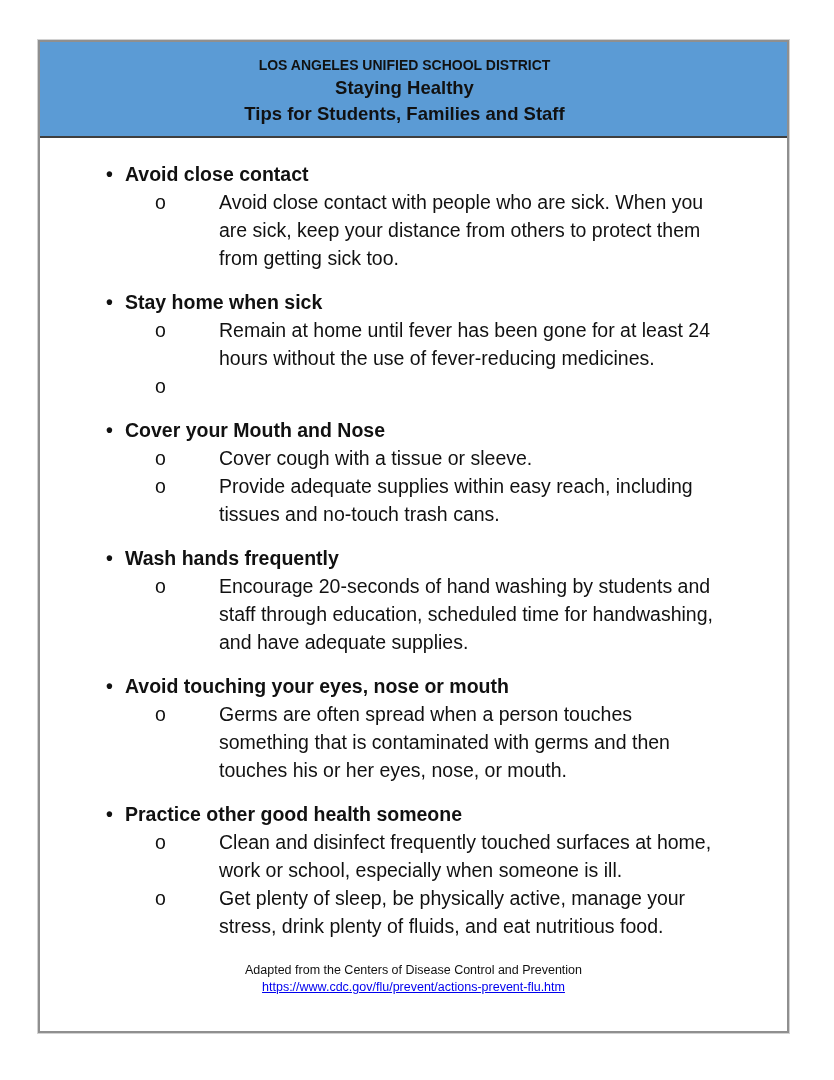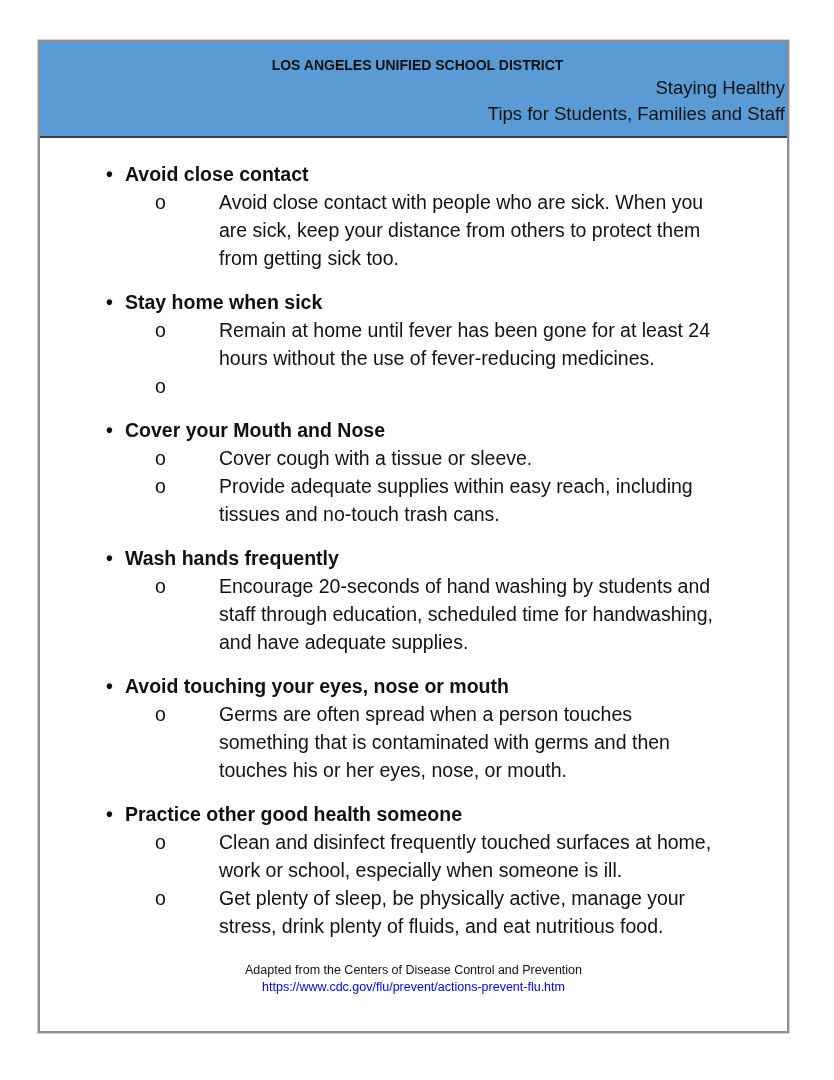--- a/index.html
+++ b/index.html
@@ -21,32 +21,31 @@
     outline: 1px solid #d2d2d2;
     background: #ffffff;
     box-sizing: border-box;
     display: flex;
     flex-direction: column;
   }
   .header-band {
     background: #5b9bd5;
     border-bottom: 2px solid #3f3f3f;
     text-align: center;
-    padding: 13px 2px 9px 10px;
+    padding: 13px 28px 9px 10px;
   }
   .header-line1 {
     font-size: 14px;
     font-weight: bold;
     line-height: 20px;
   }
   .header-line2, .header-line3 {
     font-size: 18.5px;
-    font-weight: normal;
+    font-weight: bold;
     line-height: 26px;
-    text-align: right;
   }
   .content {
     padding: 22px 64px 0 66px;
     font-size: 19.5px;
     line-height: 28px;
   }
   .section { margin-bottom: 16px; }
   .heading-row { display: flex; }
   .bullet1 {
     width: 19px;
@@ -64,20 +63,21 @@
   }
   .item-text { flex: 1; margin-left: 42px; }
   .footer {
     margin-top: 6px;
     text-align: center;
     font-size: 12.5px;
     line-height: 17px;
   }
   .footer-link {
     color: #0000ee;
+    text-decoration: underline;
     cursor: pointer;
   }
 </style>
 </head>
 <body>
 
 <div class="page">
 
   <div class="header-band">
     <div class="header-line1">LOS ANGELES UNIFIED SCHOOL DISTRICT</div>

